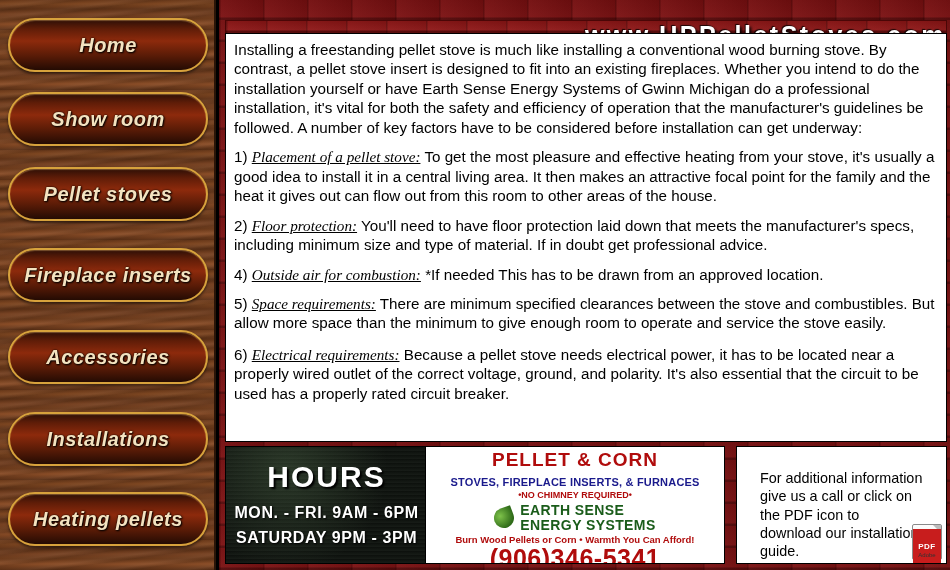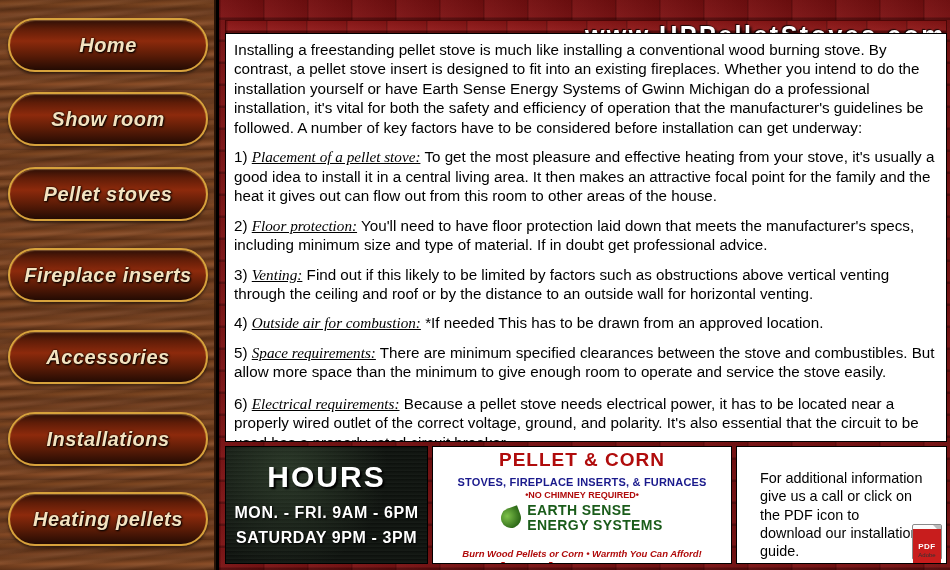--- a/index.html
+++ b/index.html
@@ -156,21 +156,21 @@
     font-size: 16px;
     font-weight: bold;
     letter-spacing: 0.6px;
     text-shadow: 1px 1px 2px #000;
     line-height: 1.55;
     white-space: nowrap;
   }
 
   
   #ad {
-    left: 213px;
+    left: 206px;
     width: 300px;
     background: #ffffff;
     display: flex;
     flex-direction: column;
     align-items: center;
     justify-content: flex-start;
     padding-top: 3px;
   }
   #ad .ad-title {
     color: #b00c0c;
@@ -210,22 +210,21 @@
     font-size: 14px;
     font-weight: bold;
     line-height: 1.05;
     letter-spacing: 0.4px;
     text-align: left;
   }
   #ad .ad-tag {
     color: #b00c0c;
     font-size: 9.5px;
     font-weight: bold;
-    font-style: italic;
-    margin-top: 17px;
+    margin-top: 3px;
     line-height: 1;
     text-align: center;
   }
   #ad .ad-phone {
     color: #b00c0c;
     font-size: 25px;
     font-weight: bold;
     letter-spacing: 0.5px;
     margin-top: 1px;
     line-height: 1;
@@ -318,25 +317,20 @@
         <span class="u">Placement of a pellet stove:</span>
         <span>To get the most pleasure and effective heating from your stove, it's usually a good idea to install it in a central living area. It then makes an attractive focal point for the family and the heat it gives out can flow out from this room to other areas of the house.</span>
       </p>
 
       <p>
         <span>2)</span>
         <span class="u">Floor protection:</span>
         <span>You'll need to have floor protection laid down that meets the manufacturer's specs, including minimum size and type of material. If in doubt get professional advice.</span>
       </p>
 
-      <p>
-        <span>3)</span>
-        <span class="u">Venting:</span>
-        <span>Find out if this likely to be limited by factors such as obstructions above vertical venting through the ceiling and roof or by the distance to an outside wall for horizontal venting.</span>
-      </p>
 
       <p>
         <span>4)</span>
         <span class="u">Outside air for combustion:</span>
         <span>*If needed This has to be drawn from an approved location.</span>
       </p>
 
       <p>
         <span>5)</span>
         <span class="u">Space requirements:</span>

